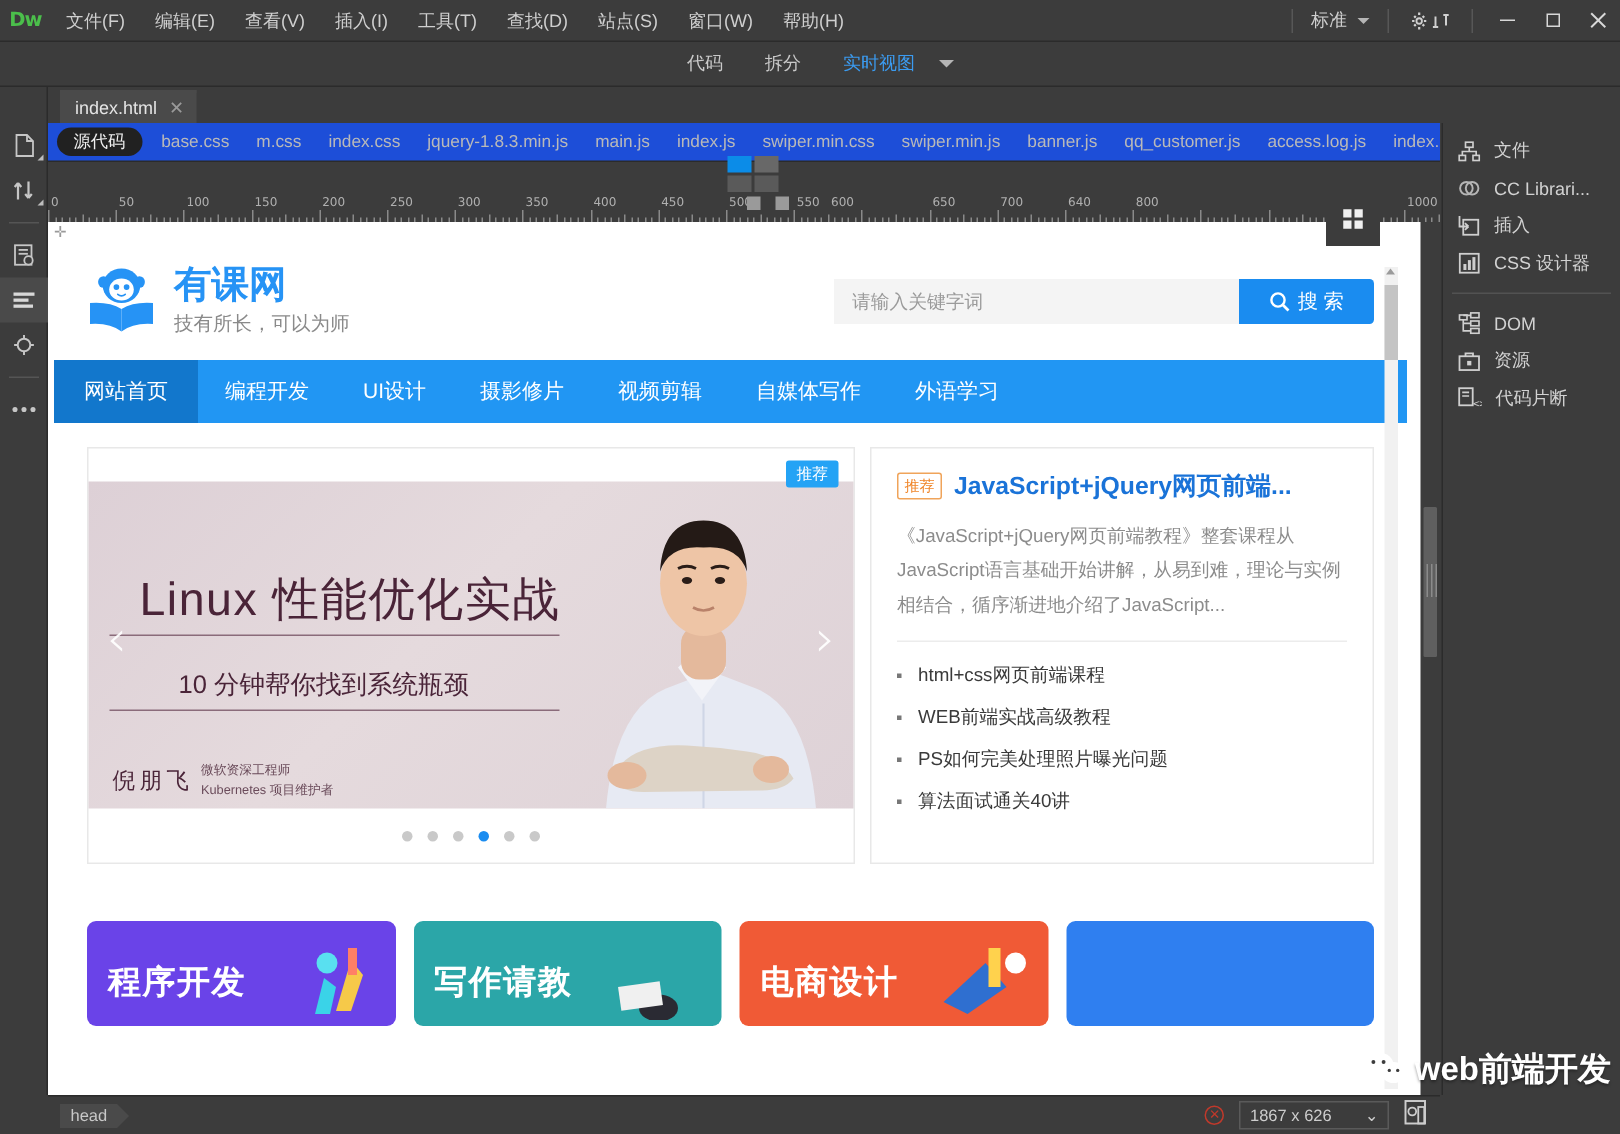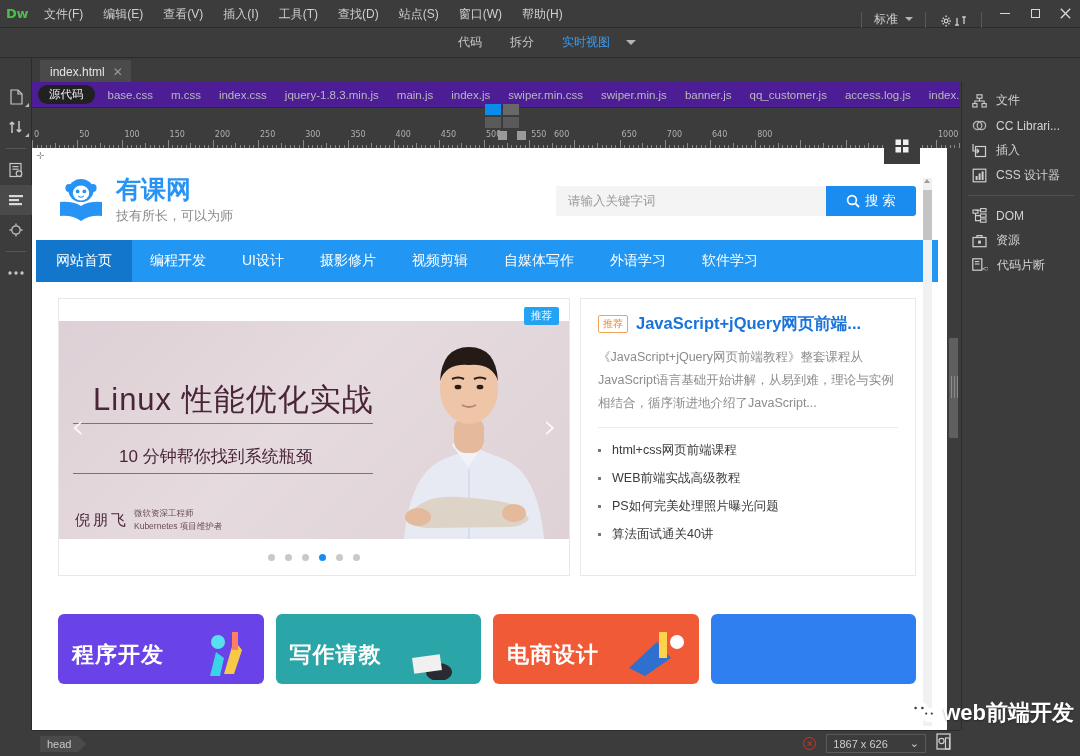--- a/index.html
+++ b/index.html
@@ -19,21 +19,21 @@
   }
   .dw-logo {
     width: 34px; text-align: center; color: #4bbf4b;
     font-weight: bold; font-size: 13px; letter-spacing: -0.5px;
     font-family: "DejaVu Sans", sans-serif;
   }
   .menu-item {
     color: #cfcfcf; font-size: 12px; padding: 0 10px; height: 28px;
     line-height: 28px; cursor: default; white-space: nowrap;
   }
-  .menubar-right { margin-left: auto; display: flex; align-items: flex-end; height: 28px; }
+  .menubar-right { margin-left: auto; display: flex; align-items: center; height: 28px; }
   .mb-sep { width: 1px; height: 16px; background: #575757; margin: 0 8px; }
   .ws-label { color: #cfcfcf; font-size: 12px; }
   .caret-small {
     width: 0; height: 0; margin-left: 7px;
     border-left: 4px solid transparent; border-right: 4px solid transparent;
     border-top: 4px solid #b5b5b5;
   }
   .gear-sync { display: flex; align-items: center; gap: 1px; margin: 0 6px; }
   .winbtn { width: 30px; height: 28px; display: flex; align-items: center; justify-content: center; }
 
@@ -72,21 +72,21 @@
   .doctab {
     height: 22px; background: #4a4a4a; color: #e4e4e4; font-size: 12px;
     display: flex; align-items: center; padding: 0 8px 0 10px; gap: 8px;
     border-top: 2px solid #4a4a4a; margin-left: 8px;
   }
   .doctab .x { color: #9a9a9a; font-size: 12px; }
 
   
   .relbar {
     position: absolute; left: 32px; top: 82px; width: 928px; height: 26px;
-    background: #4c1d95; display: flex; align-items: center;
+    background: #1d4ed8; display: flex; align-items: center;
     border-bottom: 1px solid #2b2b2b; overflow: hidden;
   }
   .relfile { color: #b9b9b9; font-size: 11.5px; padding: 0 9px; white-space: nowrap; }
   .relfile.active {
     background: #212121; color: #efefef; border-radius: 10px;
     padding: 2px 11px; margin: 0 4px 0 6px;
   }
 
   
   .swatches { position: absolute; left: 485px; top: 104px; width: 38px; height: 26px; }
@@ -716,21 +716,20 @@
       </div>
 
       <div class="site-nav">
         <div class="nav-item home">网站首页</div>
         <div class="nav-item">编程开发</div>
         <div class="nav-item">UI设计</div>
         <div class="nav-item">摄影修片</div>
         <div class="nav-item">视频剪辑</div>
         <div class="nav-item">自媒体写作</div>
         <div class="nav-item">外语学习</div>
-        <div class="nav-item">软件学习</div>
       </div>
 
       <div class="content">
         <div class="row1">
 
           <div class="banner-card">
             <div class="badge-rec">推荐</div>
             <div class="banner-img">
               <div class="bn-rule" style="top:102px;"></div>
               <div class="bn-rule" style="top:152px;"></div>

